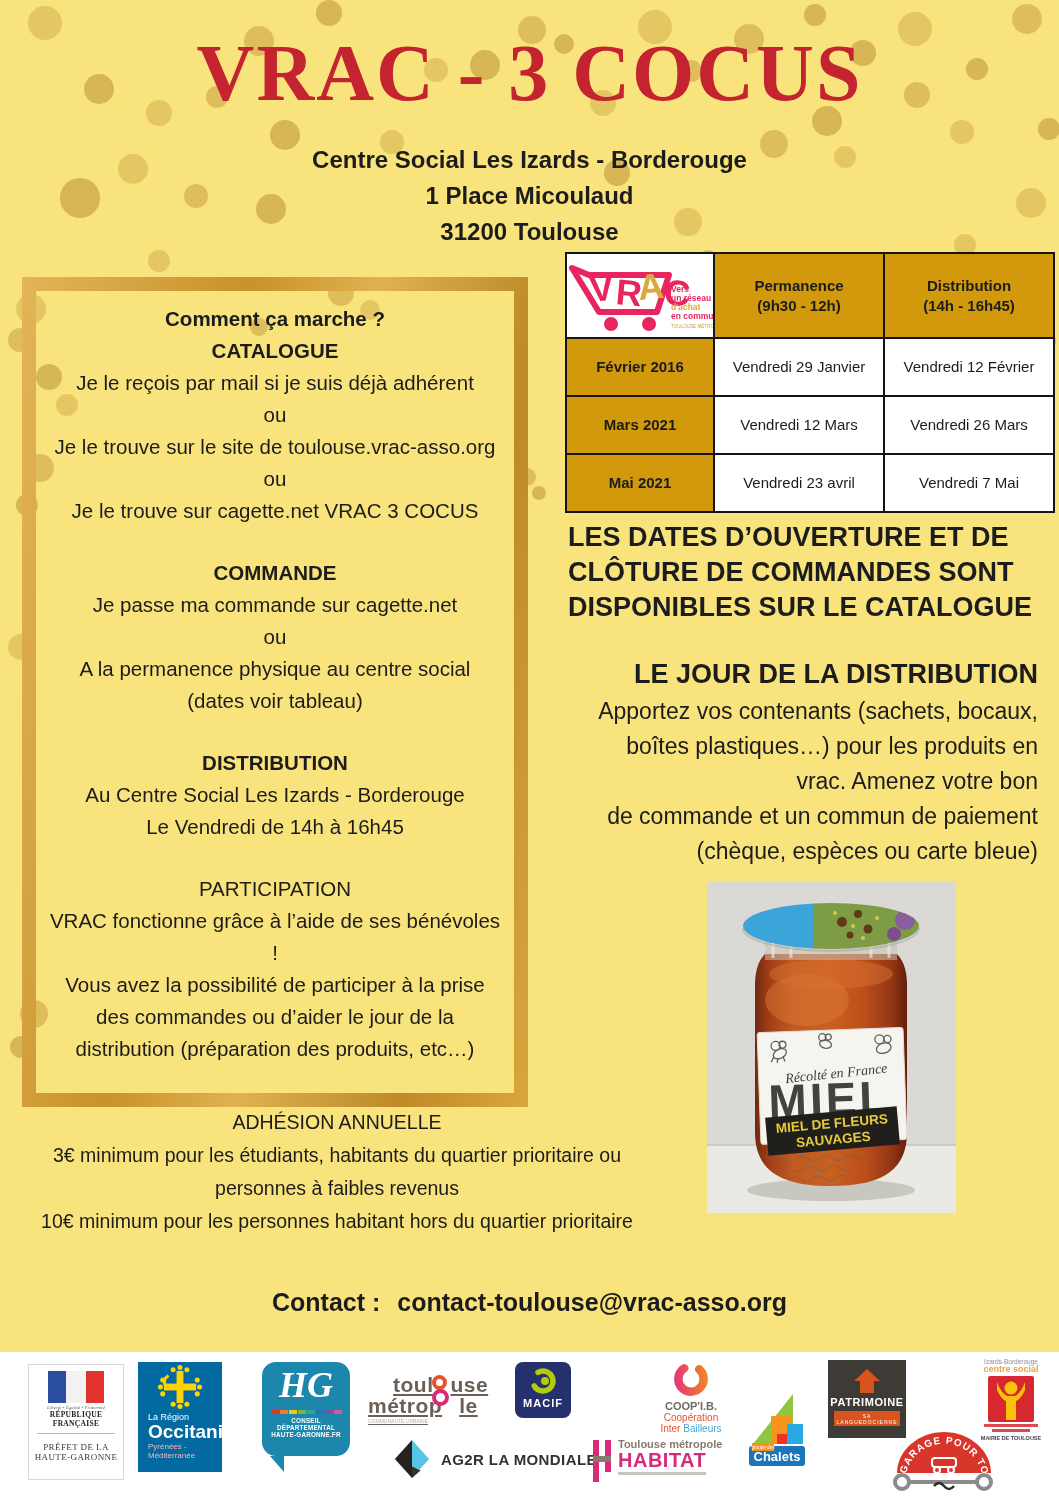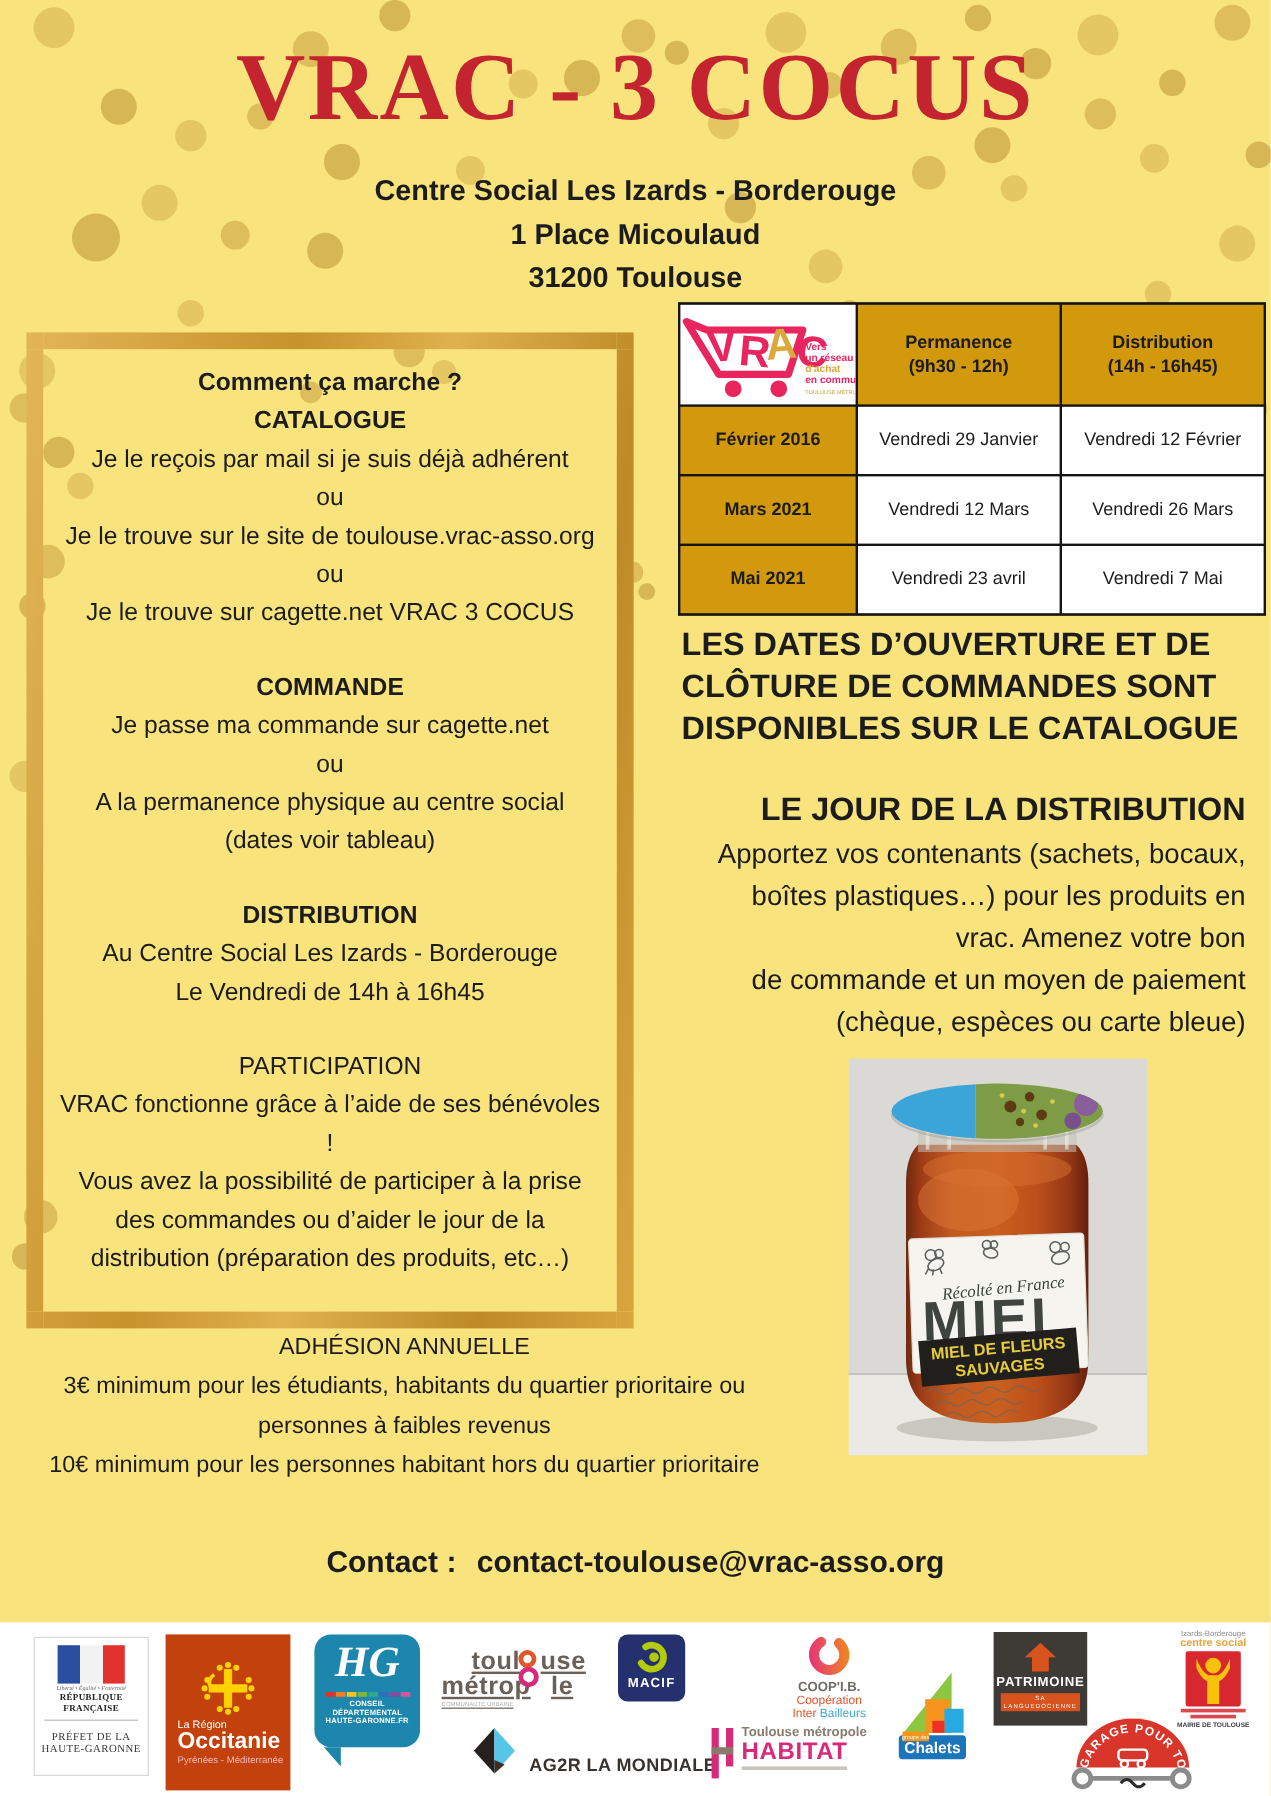--- a/index.html
+++ b/index.html
@@ -49,21 +49,21 @@
   
   .prefet{left:28px;top:12px;width:94px;height:114px;background:#fff;border:1px solid #D8D8D8;
           text-align:center;font-family:"Liberation Serif",serif;}
   .flag{width:56px;height:32px;margin:6px auto 2px auto;
         background:linear-gradient(90deg,#2B4EA2 0 33%,#F2F2F2 33% 67%,#E1322E 67%);}
   .motto{font-size:5px;color:#666;font-style:italic;}
   .rf{font-size:7.5px;font-weight:bold;color:#222;letter-spacing:.3px;}
   .prefet .sep{border-top:1px solid #BBB;margin:5px 8px 8px 8px;}
   .pf{font-size:9px;color:#3A3A3A;letter-spacing:.4px;}
   
-  .occ{left:138px;top:10px;width:104px;height:110px;background:#c2410c;color:#fff;padding-top:20px;
+  .occ{left:138px;top:10px;width:84px;height:110px;background:#0369a1;color:#fff;padding-top:0;
        text-align:left;}
   .occx{display:block;margin:2px auto 0 auto;width:46px;height:46px;}
   .o1{font-size:9px;margin:2px 0 0 10px;}
   .o2{font-size:19px;font-weight:bold;margin-left:10px;line-height:20px;}
   .o3{font-size:8px;color:#F2B8BC;margin-left:10px;}
   
   .hg{left:262px;top:10px;width:100px;height:112px;}
   .hgb{width:88px;height:94px;background:#1D86AC;border-radius:14px;text-align:center;color:#fff;}
   .hgm{font-family:"Liberation Serif",serif;font-style:italic;font-size:36px;line-height:46px;font-weight:bold;}
   .hgstripe{display:flex;justify-content:center;gap:1px;margin:2px 0 3px 0;}
@@ -84,21 +84,21 @@
   .macif svg{display:block;margin:5px auto 0 auto;}
   .mlab{color:#fff;font-weight:bold;font-size:11px;letter-spacing:1px;margin-top:0px;}
   
   .coopib{left:650px;top:8px;width:82px;text-align:center;}
   .cswirl{display:block;margin:0 auto;width:38px;height:38px;}
   .cb1{font-size:11px;font-weight:bold;color:#6E6A66;margin-top:2px;}
   .cb2{font-size:10px;color:#E2542C;}
   .cb3{font-size:10px;color:#E2542C;}
   .cb3 .blue{color:#3FA9D4;}
   
-  .ag2r{left:393px;top:86px;display:flex;align-items:flex-end;gap:10px;}
+  .ag2r{left:393px;top:86px;display:flex;align-items:center;gap:10px;}
   .agt{font-size:15px;color:#37322E;letter-spacing:.4px;}
   
   .habitat{left:592px;top:86px;display:flex;gap:6px;align-items:flex-start;}
   .hb1{font-size:11px;font-weight:bold;color:#8A7A6E;}
   .hb2{font-size:20px;font-weight:bold;color:#D92A7A;line-height:20px;letter-spacing:.5px;}
   .hbbar{width:88px;height:3px;background:#C9C4BE;margin-top:2px;}
   
   .chalets{left:747px;top:34px;width:60px;}
   
   .patri{left:828px;top:8px;width:78px;height:78px;background:#3E3A35;text-align:center;padding-top:0px;}
@@ -250,21 +250,21 @@
     <div>LES DATES D’OUVERTURE ET DE</div>
     <div>CLÔTURE DE COMMANDES SONT</div>
     <div>DISPONIBLES SUR LE CATALOGUE</div>
   </div>
 
   <div class="distday">
     <div class="b head">LE JOUR DE LA DISTRIBUTION</div>
     <div class="pl">Apportez vos contenants (sachets, bocaux,</div>
     <div class="pl">boîtes plastiques…) pour les produits en</div>
     <div class="pl">vrac. Amenez votre bon</div>
-    <div class="pl">de commande et un moyen de paiement</div>
+    <div class="pl">de commande et un commun de paiement</div>
     <div class="pl">(chèque, espèces ou carte bleue)</div>
   </div>
 
   <div class="photo">
     <svg width="249" height="331" viewBox="0 0 249 331">
       <defs>
         <linearGradient id="honey" x1="0" y1="0" x2="1" y2="0">
           <stop offset="0" stop-color="#6E2A10"></stop>
             <stop offset="0.08" stop-color="#9C3B16"></stop>
           <stop offset="0.25" stop-color="#C25A21"></stop>

